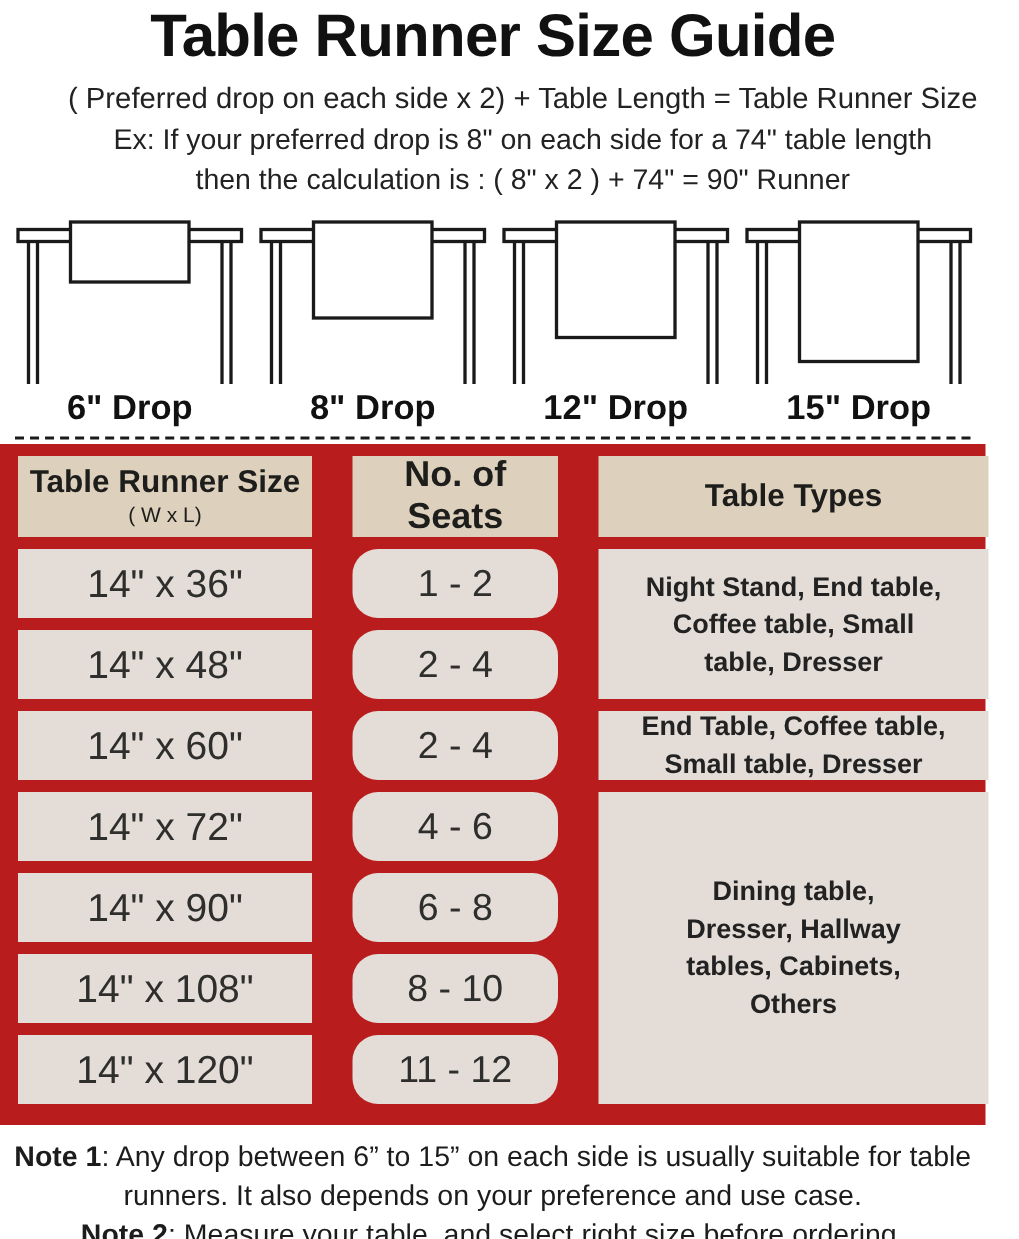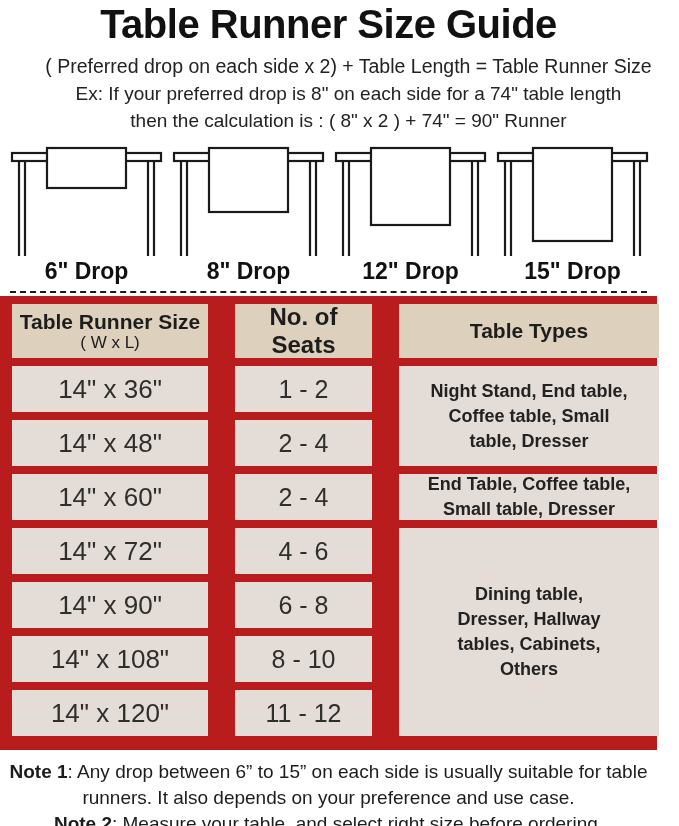--- a/index.html
+++ b/index.html
@@ -28,29 +28,29 @@
     grid-template-columns:196px 137px 260px;
     column-gap:27px;
     grid-template-rows:54px repeat(7,46px);
     row-gap:8px;
   }
   .hcell{
     background:#ddd0bd;display:flex;flex-direction:column;align-items:center;justify-content:center;
     text-align:center;color:#1d1d1b;
   }
   .hcell .h-main{font-size:21px;font-weight:700;line-height:23px;}
-  .hcell .h-sub{font-size:17px;font-weight:400;line-height:20px;}
+  .hcell .h-sub{font-size:14px;font-weight:400;line-height:20px;}
   .hcell.seats{font-size:24px;font-weight:700;}
   .hcell.types{font-size:21px;font-weight:700;}
   .cell{
     background:#e3dcd7;display:flex;align-items:center;justify-content:center;
     text-align:center;color:#2e2e2c;
   }
   .cell.size{font-size:26px;font-weight:400;}
-  .cell.seat{font-size:25px;font-weight:400;}
+  .cell.seat{font-size:25px;font-weight:400;border-radius:17px;}
   .cell.typ{font-size:18px;font-weight:700;line-height:25px;white-space:pre-line;color:#222;}
   
   .notes{margin-top:9px;text-align:center;font-size:19px;line-height:26px;color:#1c1c1c;padding:0 8px;}
   .notes b{font-weight:700;}
   svg .ln{stroke:#1a1a1a;stroke-width:2.2;fill:none;}
   svg .bx{stroke:#1a1a1a;stroke-width:2.2;fill:#ffffff;}
 </style>
 </head>
 <body>
 

